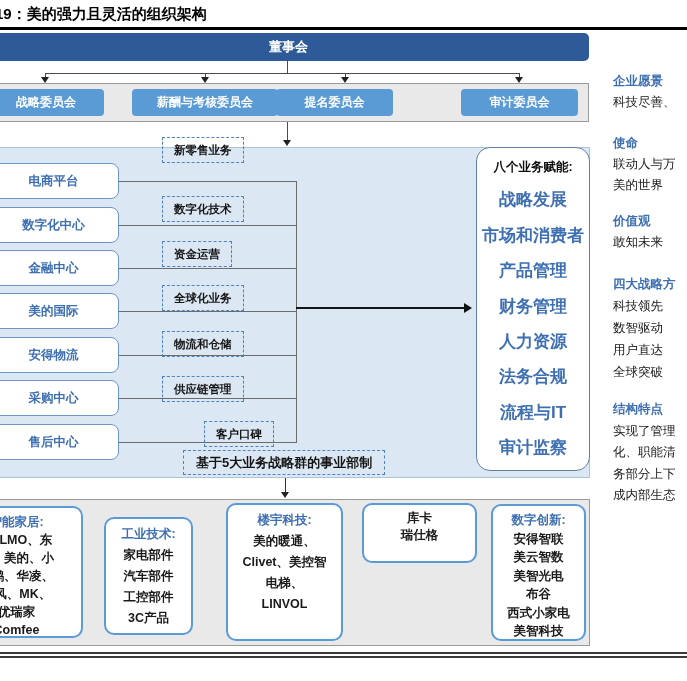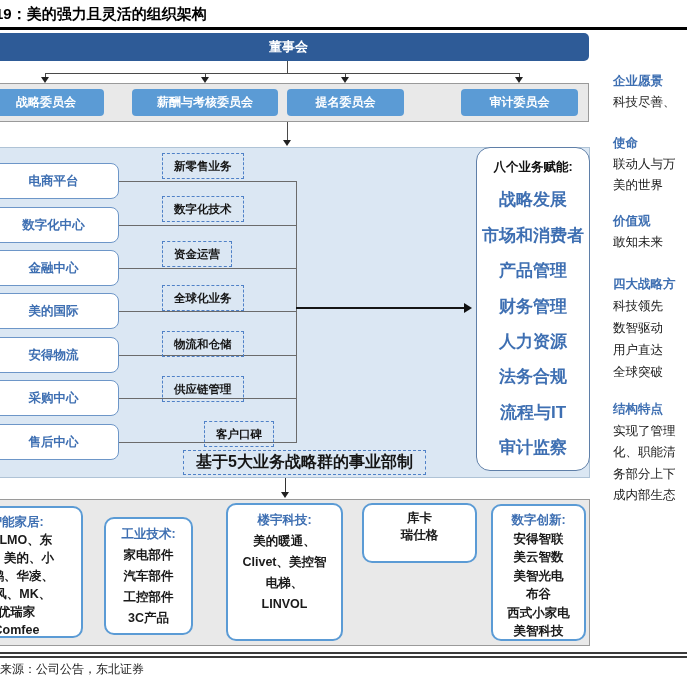--- a/index.html
+++ b/index.html
@@ -24,21 +24,21 @@
   .gray-panel{position:absolute;background:#E9E9E9;border:1px solid #9a9a9a;box-sizing:border-box;}
   .committee-btn{position:absolute;top:89px;height:27px;background:#5B9BD5;border-radius:4px;color:#fff;
                  font-size:12px;font-weight:bold;display:flex;align-items:center;justify-content:center;}
   
   .main-panel{left:-12px;top:147px;width:602px;height:331px;background:#DBE7F3;border:1px solid #AFC3D6;box-sizing:border-box;}
   .unit-box{position:absolute;left:-12px;width:131px;height:36px;background:#fff;border:1.5px solid #6D96C8;border-radius:8px;
             box-sizing:border-box;color:#3E6FB2;font-size:12.5px;font-weight:bold;display:flex;align-items:center;justify-content:center;}
   .dash-box{position:absolute;left:162px;height:26px;padding:0 11px;border:1.5px dashed #4F81C7;box-sizing:border-box;
             color:#151515;font-size:11.5px;font-weight:bold;display:flex;align-items:center;white-space:nowrap;background:transparent;}
   .division-note{position:absolute;left:183px;top:450px;height:25px;padding:0 12px;border:1.5px dashed #4F81C7;box-sizing:border-box;
-            color:#151515;font-size:16px;font-weight:bold;display:flex;align-items:center;white-space:nowrap;}
+            color:#151515;font-size:13px;font-weight:bold;display:flex;align-items:center;white-space:nowrap;}
   .enable-panel{position:absolute;left:476px;top:147px;width:114px;height:324px;background:#fff;border:1.4px solid #5F7FA8;
             border-radius:14px;box-sizing:border-box;display:flex;flex-direction:column;justify-content:space-between;
             align-items:center;padding:11px 0;}
   .enable-title{font-size:12.5px;font-weight:bold;color:#111;white-space:nowrap;}
   .enable-item{font-size:17px;font-weight:bold;color:#3E6FB2;white-space:nowrap;}
   
   .group-box{position:absolute;background:#fff;border:2px solid #5B9BD5;border-radius:10px;box-sizing:border-box;
              text-align:center;font-size:12.5px;font-weight:bold;line-height:19px;padding-top:5px;overflow:hidden;}
   .group-title{color:#3E6FB2;white-space:nowrap;}
   .group-line{color:#1a1a1a;white-space:nowrap;}
@@ -67,21 +67,21 @@
   <div class="vline" style="left:345px;top:73px;height:6px;"></div>
   <div class="vline" style="left:519px;top:73px;height:6px;"></div>
   <div class="arrow-down" style="left:41px;top:77px;"></div>
   <div class="arrow-down" style="left:201px;top:77px;"></div>
   <div class="arrow-down" style="left:341px;top:77px;"></div>
   <div class="arrow-down" style="left:515px;top:77px;"></div>
 
   <div class="gray-panel" style="left:-12px;top:83px;width:601px;height:39px;"></div>
   <div class="committee-btn" style="left:-12px;width:116px;">战略委员会</div>
   <div class="committee-btn" style="left:132px;width:146px;">薪酬与考核委员会</div>
-  <div class="committee-btn" style="left:287px;width:117px;">提名委员会</div>
+  <div class="committee-btn" style="left:276px;width:117px;">提名委员会</div>
   <div class="committee-btn" style="left:461px;width:117px;">审计委员会</div>
 
   <div class="vline" style="left:287px;top:122px;height:20px;"></div>
   <div class="arrow-down" style="left:283px;top:140px;"></div>
 
   <div class="abs main-panel"></div>
 
   <div class="hline" style="left:119px;top:181px;width:177px;background:#6b6b6b;"></div>
   <div class="hline" style="left:119px;top:225px;width:177px;background:#6b6b6b;"></div>
   <div class="hline" style="left:119px;top:268px;width:177px;background:#6b6b6b;"></div>
@@ -94,21 +94,21 @@
   <div class="arrow-right" style="left:464px;top:303px;"></div>
 
   <div class="unit-box" style="top:163px;">电商平台</div>
   <div class="unit-box" style="top:207px;">数字化中心</div>
   <div class="unit-box" style="top:250px;">金融中心</div>
   <div class="unit-box" style="top:293px;">美的国际</div>
   <div class="unit-box" style="top:337px;">安得物流</div>
   <div class="unit-box" style="top:380px;">采购中心</div>
   <div class="unit-box" style="top:424px;">售后中心</div>
 
-  <div class="dash-box" style="top:153px;">新零售业务</div>
+  <div class="dash-box" style="top:137px;">新零售业务</div>
   <div class="dash-box" style="top:196px;">数字化技术</div>
   <div class="dash-box" style="top:241px;">资金运营</div>
   <div class="dash-box" style="top:285px;">全球化业务</div>
   <div class="dash-box" style="top:331px;">物流和仓储</div>
   <div class="dash-box" style="top:376px;text-align:center;">供应链管理</div>
   <div class="dash-box" style="top:421px;margin-left:42px;">客户口碑</div>
 
   <div class="enable-panel">
     <div class="enable-title">八个业务赋能:</div>
     <div class="enable-item">战略发展</div>
@@ -191,15 +191,14 @@
   <div class="side-sec" style="top:399px;line-height:21.5px;">
     <div class="side-head">结构特点</div>
     <div class="side-line">实现了管理</div>
     <div class="side-line">化、职能清</div>
     <div class="side-line">务部分上下</div>
     <div class="side-line">成内部生态</div>
   </div>
 
   <div class="rule2" style="top:652px;"></div>
   <div class="rule2" style="top:656px;"></div>
-  <div class="abs source nowrap">来源：公司公告，东北证券</div>
 
 </div>
 
 </body></html>

